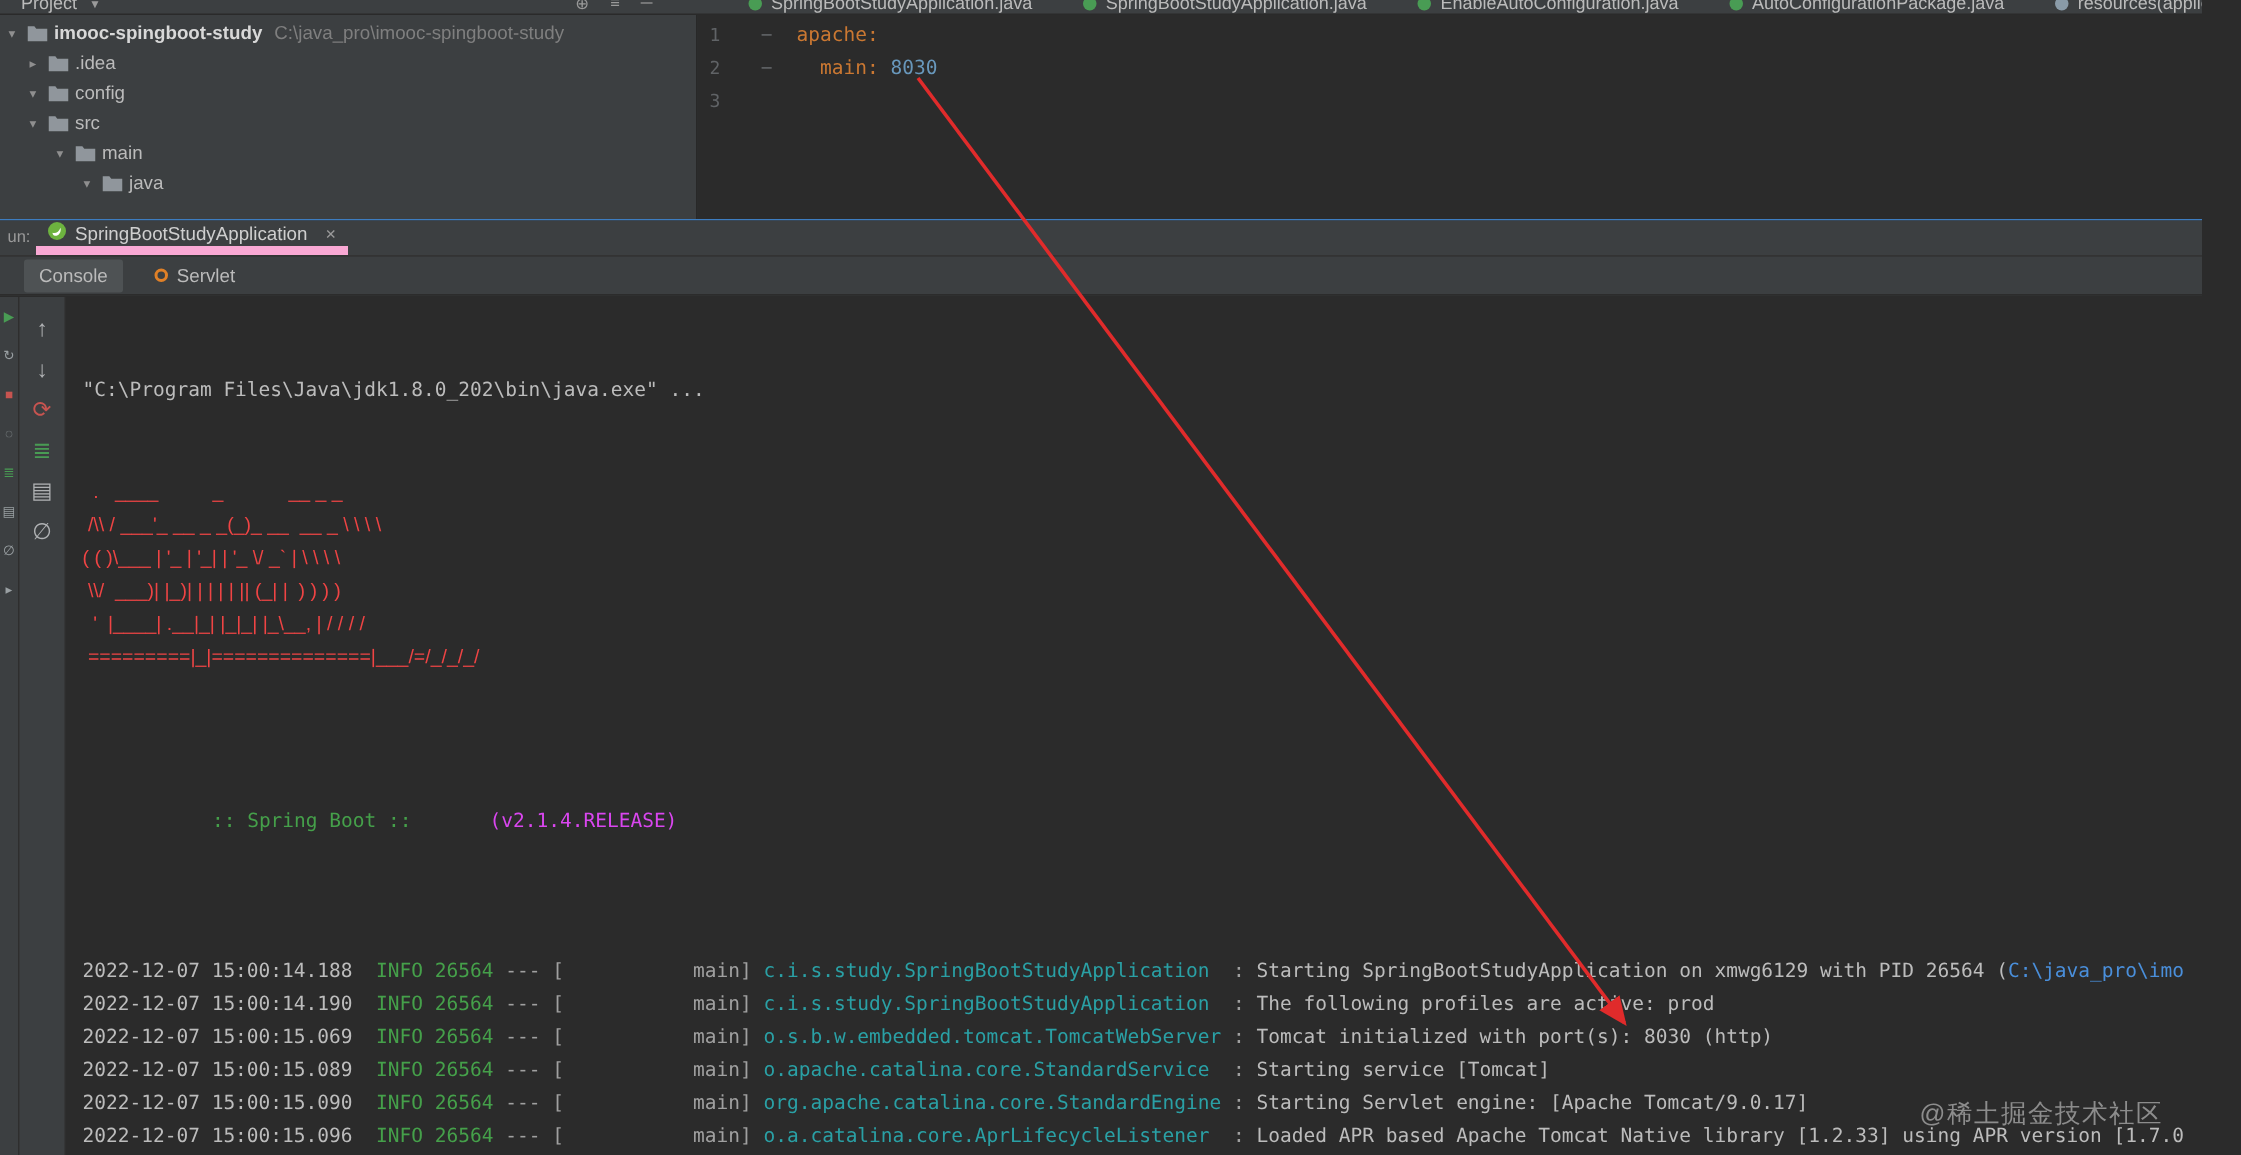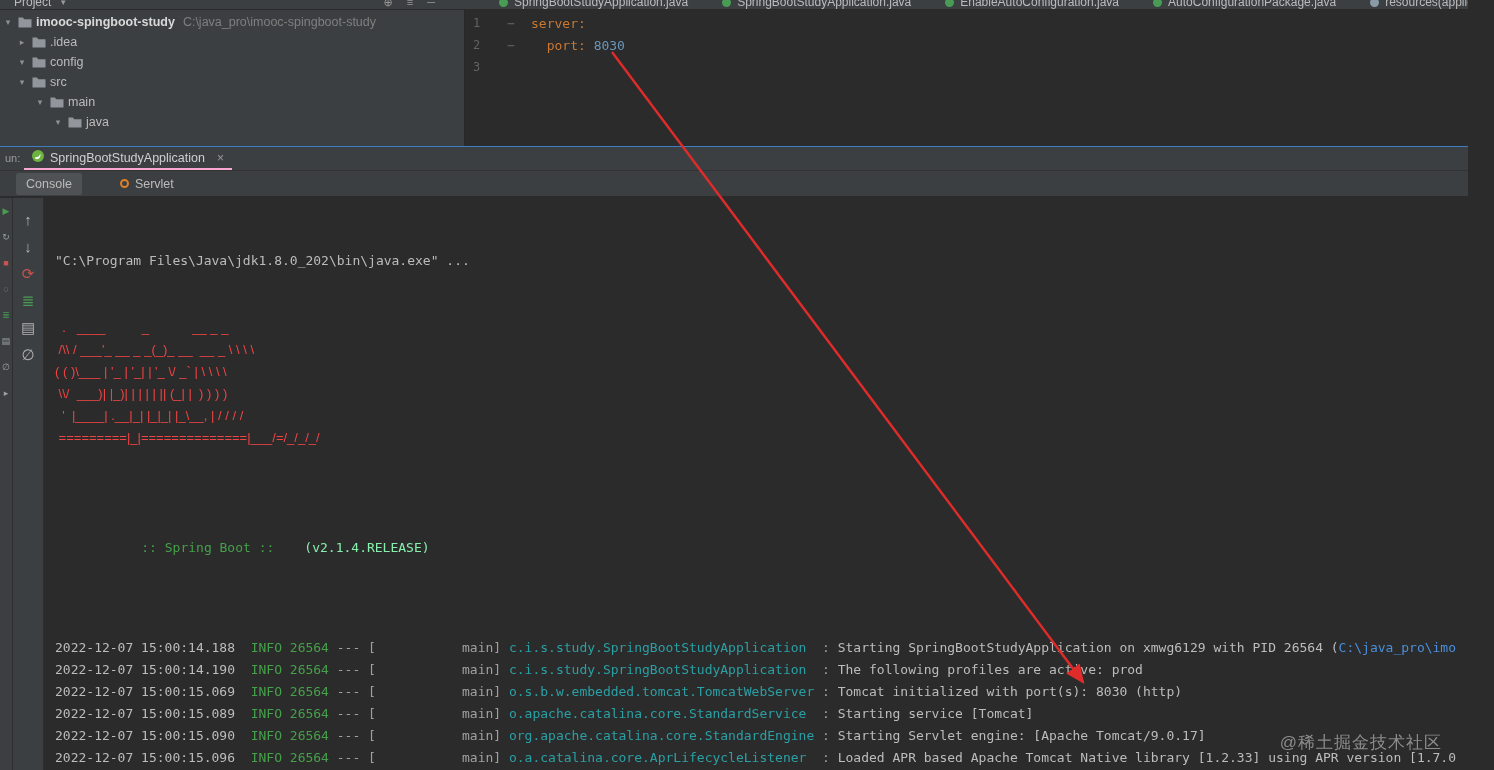--- a/index.html
+++ b/index.html
@@ -40,43 +40,43 @@
   .tk-key{color:#cb7832}
   .tk-number{color:#6897bb}
 
   
   .run-window{position:absolute;top:146px;left:0;width:100%;height:624px;background:#2b2b2b;
     border-top:1px solid #3d7dc0}
   .run-header{height:24px;background:#3c3f41;display:flex;align-items:center;position:relative;
     padding-left:14px;border-bottom:1px solid #333333}
   .runlabel{position:absolute;left:5px;top:5px;font-size:11px;color:#9a9a9a}
   .run-tab{display:flex;align-items:center;gap:6px;height:100%;padding:0 8px;margin-left:10px;
-    border-bottom:2px solid #f9a8d4;color:#cfcfcf;font-size:12.5px}
+    border-bottom:6px solid #f9a8d4;color:#cfcfcf;font-size:12.5px}
   .run-tab .close{color:#9a9a9a;margin-left:6px;font-size:12px}
   .console-tabs{height:26px;background:#3c3f41;border-bottom:1px solid #2c2c2c;display:flex;
-    align-items:center;padding-left:16px;gap:28px;font-size:12.5px;color:#bbbbbb}
+    align-items:center;padding-left:16px;gap:11px;font-size:12.5px;color:#bbbbbb}
   .ctab{padding:4px 10px;display:flex;gap:6px;align-items:center;border-radius:2px}
   .ctab.selected{background:#4e5254}
   .act-dot{width:9px;height:9px;border-radius:50%;border:2px solid #e08027;display:inline-block}
 
   .console-body{position:absolute;top:51px;left:0;right:0;bottom:0}
   .left-strip{position:absolute;left:0;top:0;bottom:0;width:13px;background:#3c3f41;
     border-right:1px solid #2e2e2e;overflow:hidden;text-align:center}
   .lico{height:26px;line-height:26px;font-size:9px}
   .gutter{position:absolute;left:13px;top:0;bottom:0;width:31px;background:#3c3f41;
     border-right:1px solid #2e2e2e;padding-top:8px;text-align:center}
   .gico{height:27px;line-height:27px;font-size:15px;cursor:default}
   .console{position:absolute;left:44px;top:0;right:0;bottom:0;background:#2b2b2b;overflow:hidden;
     font-family:"DejaVu Sans Mono",monospace;font-size:13px;line-height:22px;color:#bcbcbc;
     padding-left:11px;white-space:pre}
   .cmd{margin-top:8px;color:#bcbcbc}
   .banner{margin-top:1px;color:#ef4444;font-family:Liberation Sans, sans-serif;font-size:inherit;line-height:22px}
   .bfoot{margin-top:22px;padding-left:8px}
   .c-green{color:#45a04a}
-  .ver{margin-left:30px;color:#86efac}
+  .ver{margin-left:52px;color:#d946ef}
   #logs{margin-top:12px}
   .cline{height:22px;white-space:pre}
   .c-t{color:#bcbcbc}
   .c-info{color:#45a04a}
   .c-dim{color:#a0a0a0}
   .c-logger{color:#2aa0a5}
   .c-msg{color:#bcbcbc}
   .c-link{color:#4a8fdb;cursor:pointer}
 
   .arrow-overlay{position:absolute;left:0;top:0;z-index:50;pointer-events:none}
@@ -187,26 +187,26 @@
             </span>
             <span class="tlabel">java</span>
           </div>
         </div>
     </div>
     <div class="editor">
       <div>
           <div class="edline">
             <span class="lnum">1</span>
             <span class="fold">−</span>
-            <span class="code"><span class="tk-key">server:</span></span>
+            <span class="code"><span class="tk-key">apache:</span></span>
           </div>
           <div class="edline">
             <span class="lnum">2</span>
             <span class="fold">−</span>
-            <span class="code"><span class="tk-key">  port: </span><span class="tk-number">8030</span></span>
+            <span class="code"><span class="tk-key">  main: </span><span class="tk-number">8030</span></span>
           </div>
           <div class="edline">
             <span class="lnum">3</span>
             <span class="fold"></span>
             <span class="code"></span>
           </div>
         </div>
     </div>
   </div>
 

